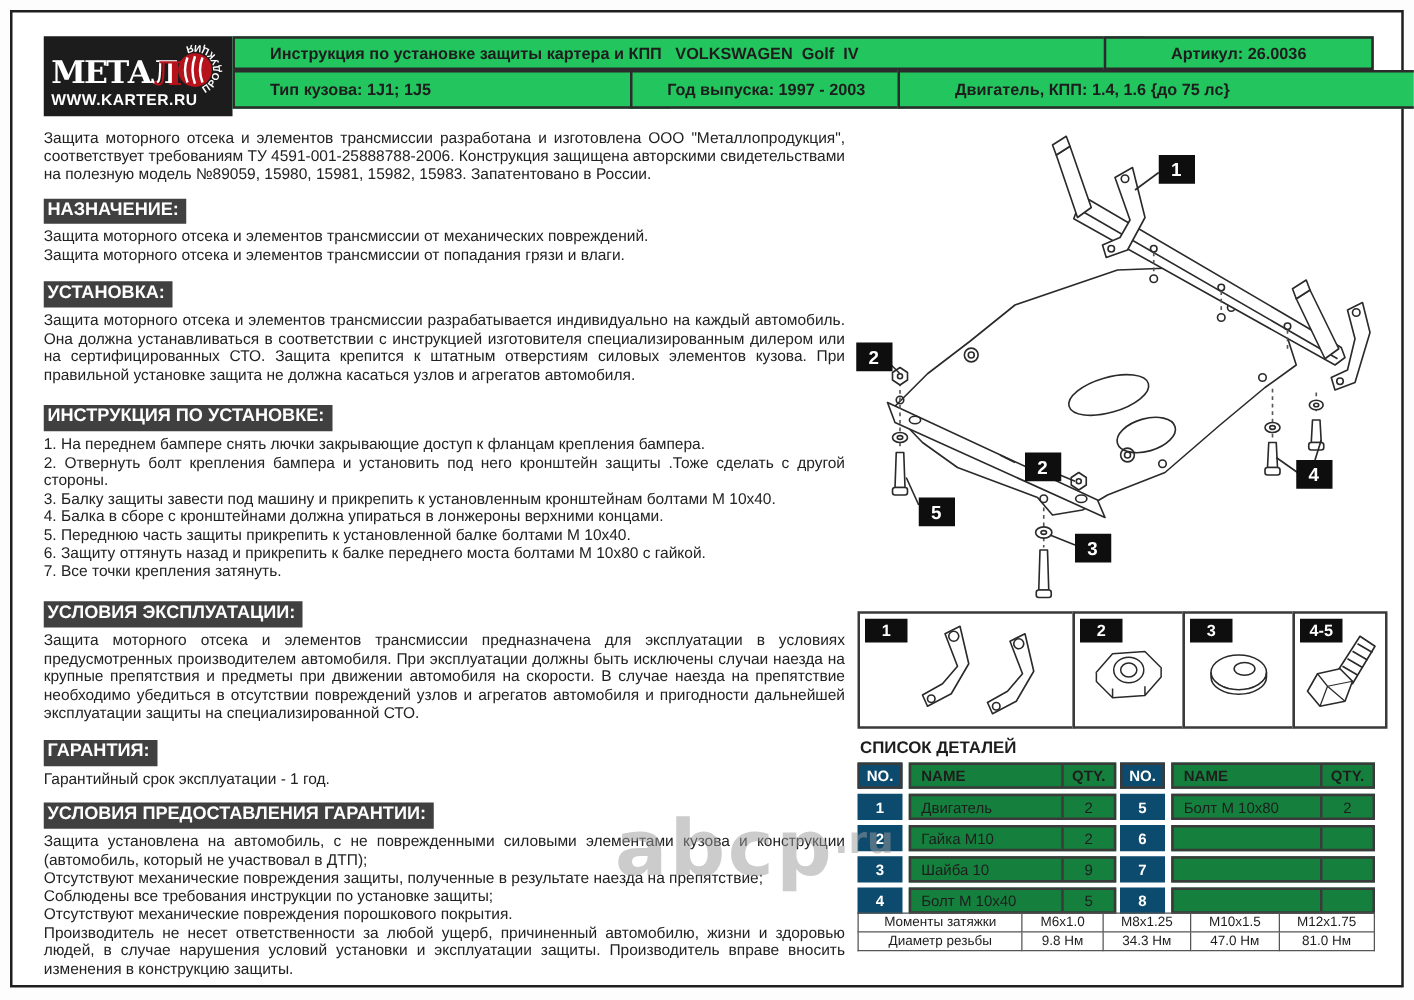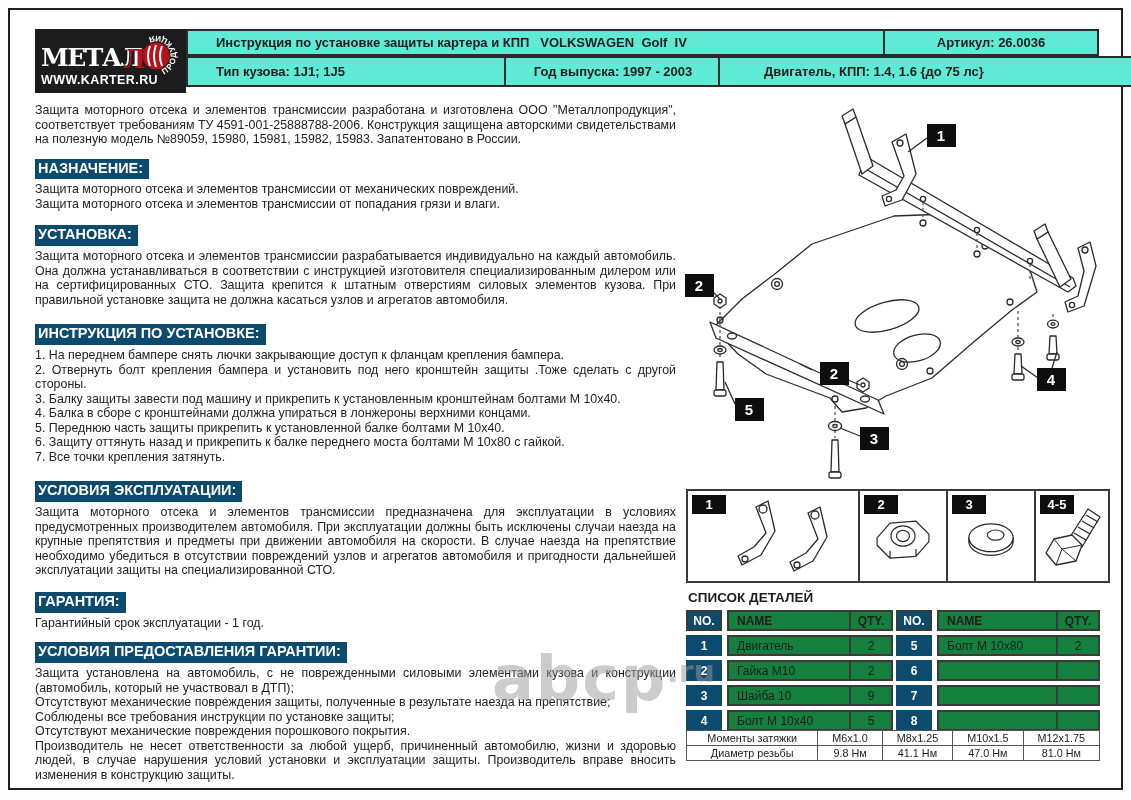--- a/index.html
+++ b/index.html
@@ -4,31 +4,31 @@
 <style>
   html,body{margin:0;padding:0;}
   body{
     width:1131px;height:800px;position:relative;overflow:hidden;
     background:#fdfdfd;font-family:"Liberation Sans",sans-serif;color:#1d1d1d;
   }
   .page-border{position:absolute;left:8px;top:8px;width:1111px;height:778px;
     border:2.5px solid #1f1f1f;background:#fff;}
   
   .logo-box{position:absolute;left:35px;top:29px;width:151px;height:64px;background:#1c1c1c;}
-  .hcell{position:absolute;border:2px solid #2b2b2b;background:#5eead4;display:flex;
+  .hcell{position:absolute;border:2px solid #2b2b2b;background:#22c55e;display:flex;
     align-items:center;font-weight:bold;font-size:13px;white-space:nowrap;}
   .hc-title{left:186px;top:29px;width:697px;height:23px;padding-left:28px;}
   .hc-article{left:883px;top:29px;width:212px;height:23px;justify-content:center;}
   .hc-body{left:186px;top:56px;width:318px;height:27px;padding-left:28px;}
   .hc-year{left:504px;top:56px;width:214px;height:27px;justify-content:center;}
   .hc-engine{left:718px;top:56px;width:377px;height:27px;padding-left:44px;}
   
   .doc-col{position:absolute;left:35px;top:103px;width:641px;font-size:12.4px;
     line-height:1.17;text-align:justify;color:#222;}
-  .sec-head{display:inline-block;background:#0c4a6e;color:#fff;font-weight:bold;
+  .sec-head{display:inline-block;background:#404040;color:#fff;font-weight:bold;
     font-size:14.5px;line-height:1.1;padding:2px 6px 3px 3px;margin:0 0 3px 0;}
   .mt1{margin-top:12px;} .mt2{margin-top:14px;} .mt3{margin-top:17px;}
   .line{text-align:left;}
   
   .watermark{position:absolute;left:492px;top:648px;z-index:6;pointer-events:none;
     font-family:"DejaVu Sans",sans-serif;font-weight:bold;color:#9a9a9a;opacity:.5;
     font-size:62px;letter-spacing:2px;line-height:1;}
   .watermark .wm-ru{font-size:30px;vertical-align:18px;letter-spacing:0;}
   
   .diagram{position:absolute;left:680px;top:96px;width:440px;height:392px;}
@@ -354,18 +354,18 @@
       <tr>
     <td>Моменты затяжки</td>
     <td>М6х1.0</td>
     <td>М8х1.25</td>
     <td>М10х1.5</td>
     <td>М12х1.75</td>
   </tr>
   <tr>
     <td>Диаметр резьбы</td>
     <td>9.8 Нм</td>
-    <td>41.1 Нм</td>
+    <td>34.3 Нм</td>
     <td>47.0 Нм</td>
     <td>81.0 Нм</td>
   </tr>
 </tbody>
   </table>
 
 </body></html>

